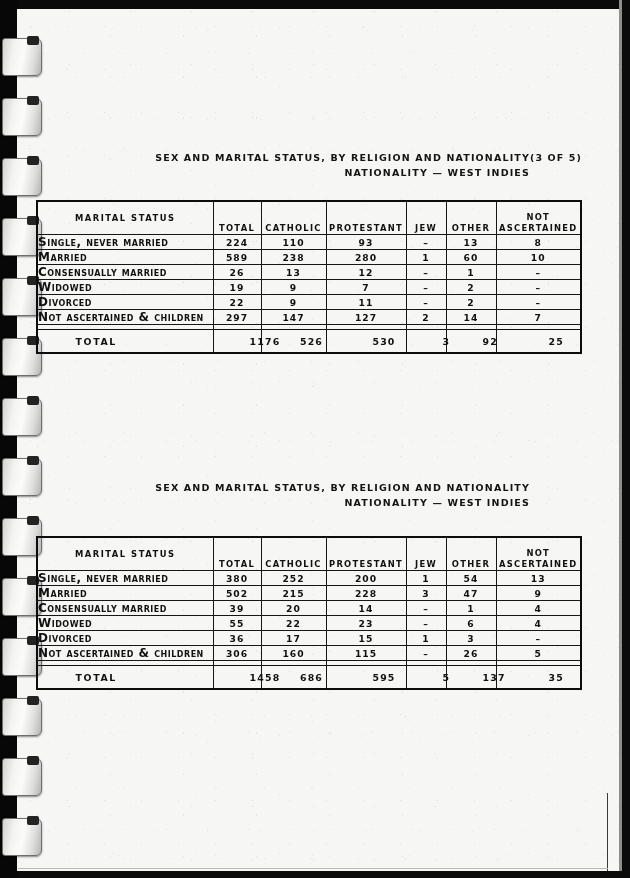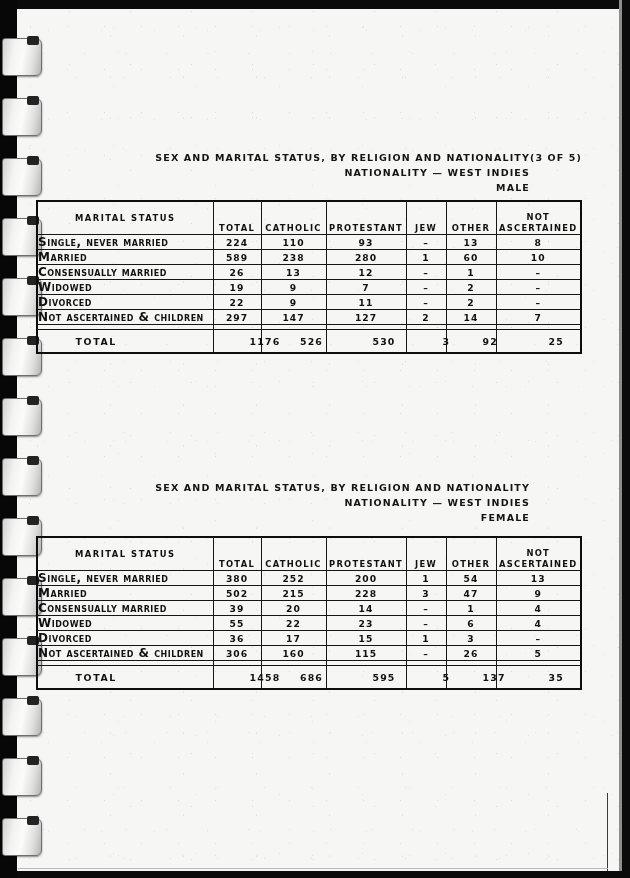--- a/index.html
+++ b/index.html
@@ -250,21 +250,20 @@
     <div class="ring" style="top:578px"></div>
     <div class="ring" style="top:638px"></div>
     <div class="ring" style="top:698px"></div>
     <div class="ring" style="top:758px"></div>
     <div class="ring" style="top:818px"></div>
   </div>
 
   <div class="block title-wrap" style="left:90px; top:150px;">
     <div class="title-line">SEX AND MARITAL STATUS, BY RELIGION AND NATIONALITY</div>
     <div class="title-line">NATIONALITY — WEST INDIES</div>
-    <div class="title-line">MALE</div>
   </div>
 
   <div class="page-counter" style="left:530px; top:152px;">(3 OF 5)</div>
 
   <div class="block" style="left:36px; top:200px;">
     <table class="stat">
       <colgroup>
         <col style="width:176px">
           <col style="width:48px">
           <col style="width:65px">
@@ -358,21 +357,20 @@
           <td class="num">92</td>
           <td class="num">25</td>
         </tr>
       </tbody>
     </table>
   </div>
 
   <div class="block title-wrap" style="left:90px; top:480px;">
     <div class="title-line">SEX AND MARITAL STATUS, BY RELIGION AND NATIONALITY</div>
     <div class="title-line">NATIONALITY — WEST INDIES</div>
-    <div class="title-line">FEMALE</div>
   </div>
 
   <div class="block" style="left:36px; top:536px;">
     <table class="stat">
       <colgroup>
         <col style="width:176px">
           <col style="width:48px">
           <col style="width:65px">
         <col style="width:80px">
           <col style="width:40px">

